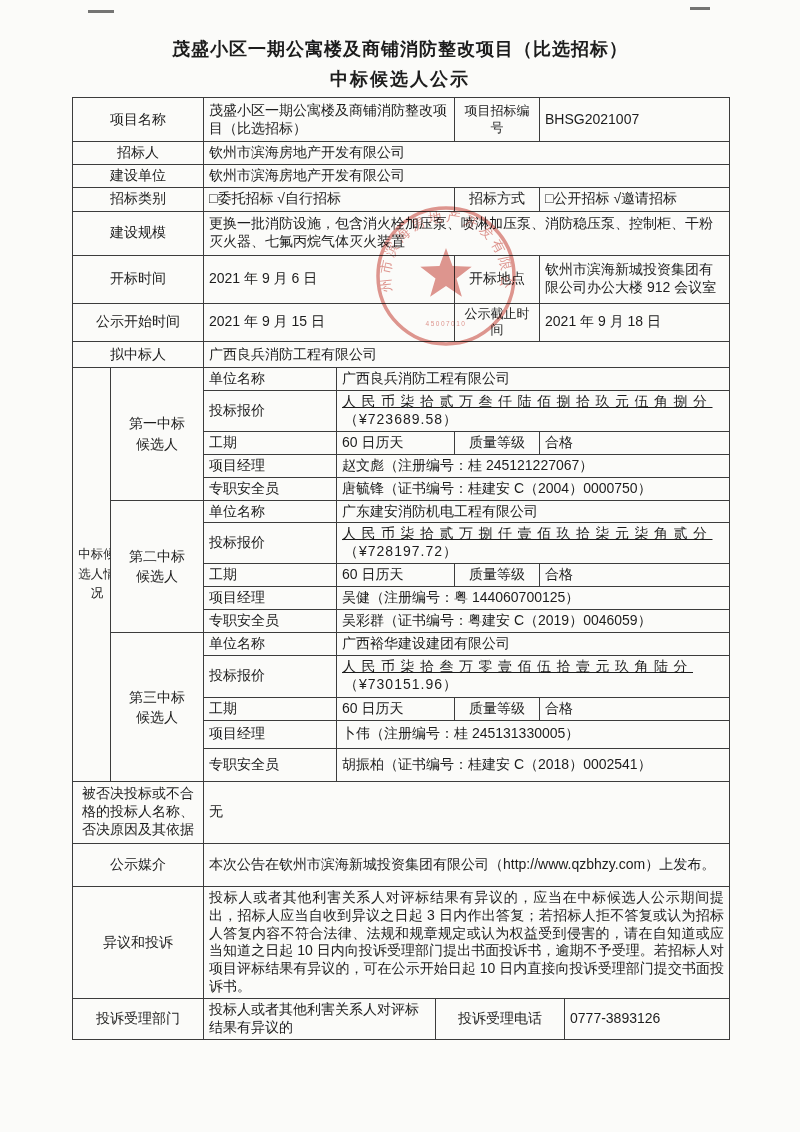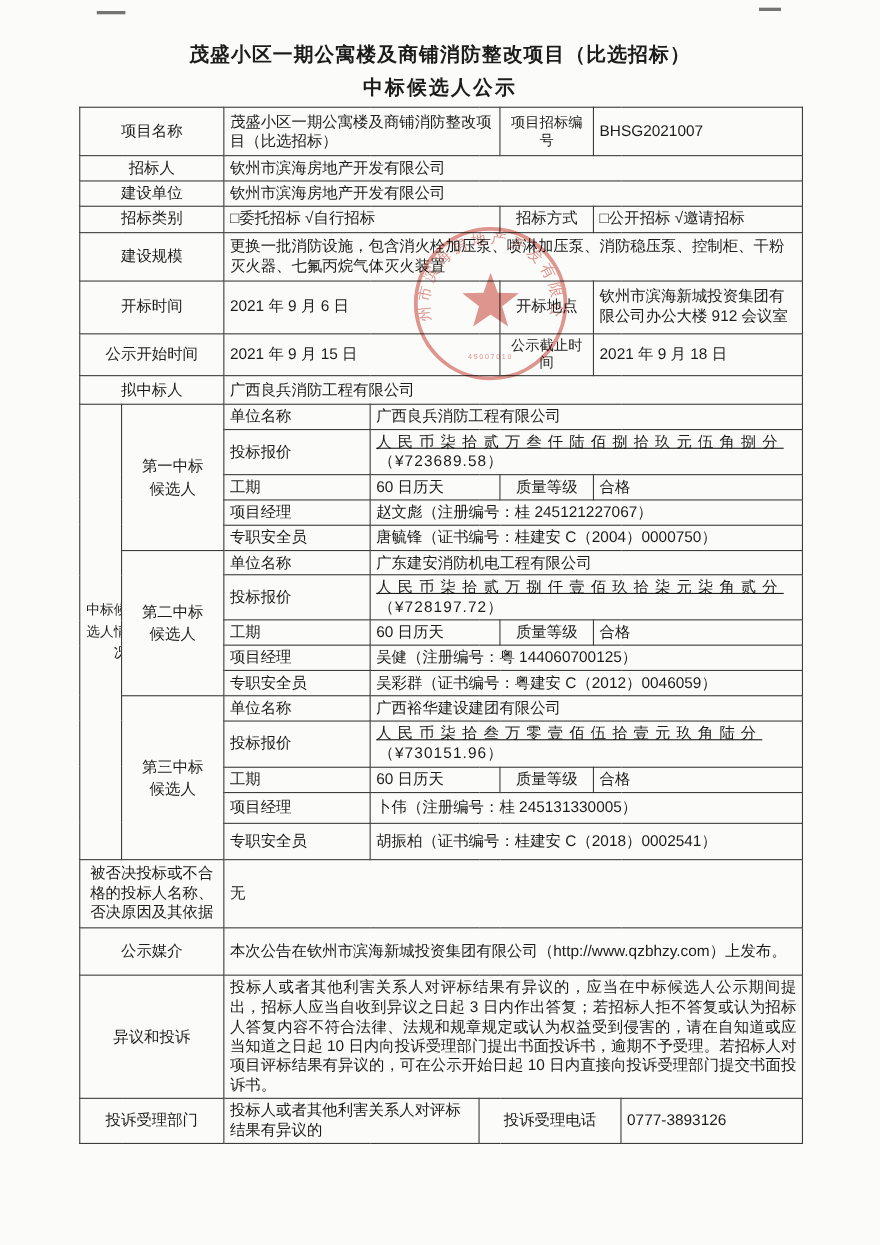--- a/index.html
+++ b/index.html
@@ -26,21 +26,21 @@
   table.doc td{
     border:1px solid #3c3c3c;
     padding:2px 5px;
     vertical-align:middle;
     overflow:hidden;
   }
   td.lab{text-align:center;padding:2px 1px;}
   td.ctr{text-align:left;}
   td.lft{text-align:left;}
   td.jst{text-align:justify;margin-left:20px;}
-  .vlabel{display:inline-block;width:38px;font-size:12.5px;line-height:1.55;letter-spacing:0;text-align:right;}
+  .vlabel{display:inline-block;width:38px;font-size:12.5px;line-height:1.55;letter-spacing:0;}
   .ranklabel{display:inline-block;width:60px;line-height:1.45;}
   .price-cn{display:block;letter-spacing:5.5px;white-space:nowrap;text-decoration:underline;}
   .price-num{display:block;padding-left:2px;letter-spacing:1px;}
   .small-lab{font-size:13px;}
   
   tr.h44{height:44px} tr.h22{height:22px} tr.h24{height:24px} tr.h48{height:48px}
   tr.h26{height:26px} tr.h40{height:40px} tr.h21{height:21px} tr.h28{height:28px}
   tr.h33{height:33px} tr.h42{height:42px} tr.h62{height:62px} tr.h43{height:43px}
   tr.h94{height:94px} tr.h38{height:38px}
 
@@ -167,21 +167,21 @@
       <td colspan="2" class="lft">60 日历天</td>
       <td class="lab">质量等级</td>
       <td colspan="2" class="lft">合格</td>
     </tr>
     <tr class="h21">
       <td class="lft">项目经理</td>
       <td colspan="5" class="lft">吴健（注册编号：粤 144060700125）</td>
     </tr>
     <tr class="h21">
       <td class="lft">专职安全员</td>
-      <td colspan="5" class="lft">吴彩群（证书编号：粤建安 C（2012）0046059）</td>
+      <td colspan="5" class="lft">吴彩群（证书编号：粤建安 C（2019）0046059）</td>
     </tr>
 
     <tr class="h22">
       <td rowspan="5" class="lab"><span class="ranklabel">第三中标候选人</span></td>
       <td class="lft">单位名称</td>
       <td colspan="5" class="lft">广西裕华建设建团有限公司</td>
     </tr>
     <tr class="h42">
       <td class="lft">投标报价</td>
       <td colspan="5" class="lft">

